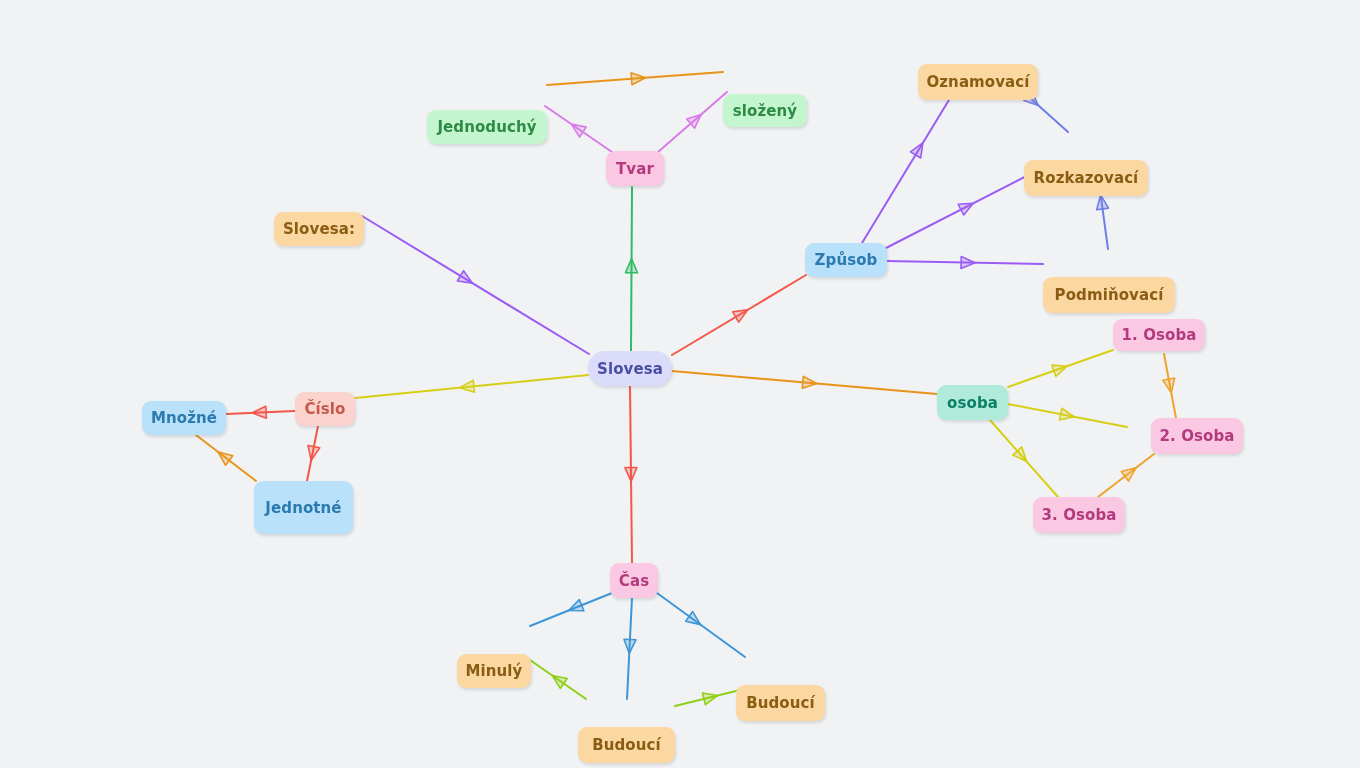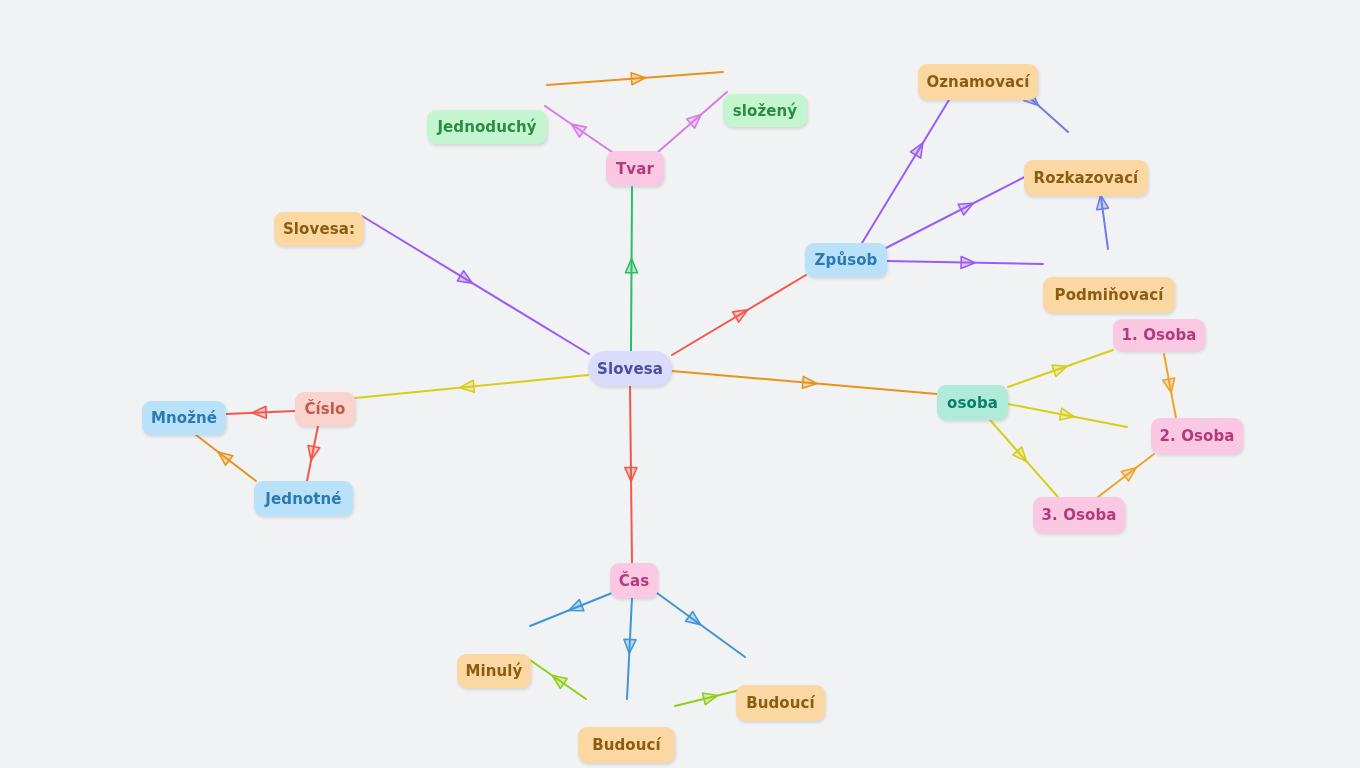--- a/index.html
+++ b/index.html
@@ -171,19 +171,19 @@
       <div class="node n-blue" style="left: 805px; top: 243px; width: 82px; height: 34px; font-size: 15px;">Způsob</div>
       <div class="node n-orange" style="left: 918px; top: 36px; width: 120px; height: 36px; font-size: 15px;">Oznamovací</div>
       <div class="node n-orange" style="left: 1024px; top: 132px; width: 124px; height: 36px; font-size: 15px;">Rozkazovací</div>
       <div class="node n-orange" style="left: 1043px; top: 249px; width: 132px; height: 36px; font-size: 15px;">Podmiňovací</div>
       <div class="node n-mint" style="left: 937px; top: 385px; width: 71px; height: 35px; font-size: 15px;">osoba</div>
       <div class="node n-pink" style="left: 1113px; top: 319px; width: 92px; height: 32px; font-size: 15px;">1. Osoba</div>
       <div class="node n-pink" style="left: 1127px; top: 418px; width: 92px; height: 36px; font-size: 15px; margin-left: 24px;">2. Osoba</div>
       <div class="node n-pink" style="left: 1033px; top: 497px; width: 92px; height: 36px; font-size: 15px;">3. Osoba</div>
       <div class="node n-salmon" style="left: 295px; top: 392px; width: 60px; height: 34px; font-size: 15px;">Číslo</div>
       <div class="node n-blue" style="left: 142px; top: 401px; width: 84px; height: 34px; font-size: 15px;">Množné</div>
-      <div class="node n-blue" style="left: 254px; top: 481px; width: 99px; height: 35px; font-size: 15px;">Jednotné</div>
+      <div class="node n-blue" style="left: 254px; top: 481px; width: 99px; height: 53px; font-size: 15px;">Jednotné</div>
       <div class="node n-pink" style="left: 610px; top: 563px; width: 48px; height: 35px; font-size: 15px;">Čas</div>
       <div class="node n-orange" style="left: 457px; top: 626px; width: 74px; height: 34px; font-size: 15px; text-align: center;">Minulý</div>
       <div class="node n-orange" style="left: 578px; top: 699px; width: 97px; height: 36px; font-size: 15px;">Budoucí</div>
       <div class="node n-orange" style="left: 736px; top: 657px; width: 89px; height: 36px; font-size: 15px;">Budoucí</div>
     </div>
 </div>
 
 </body></html>

